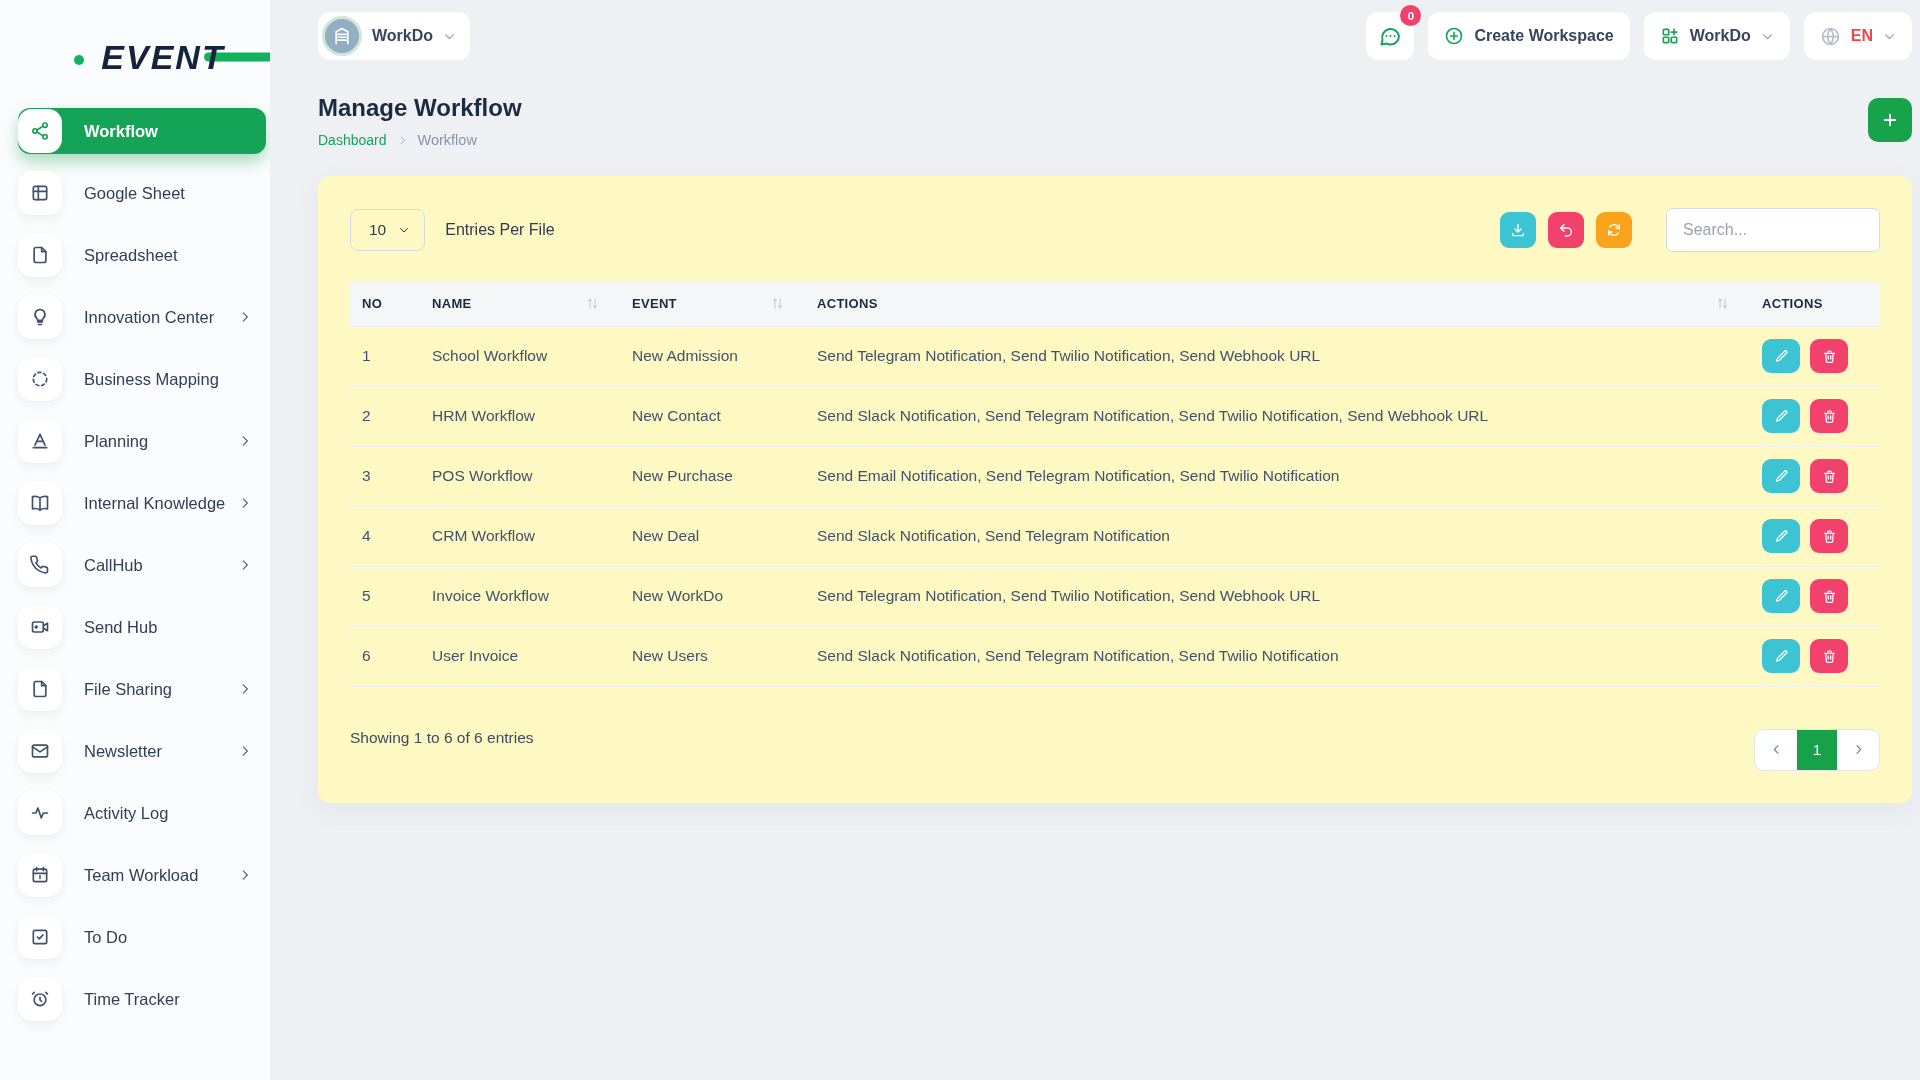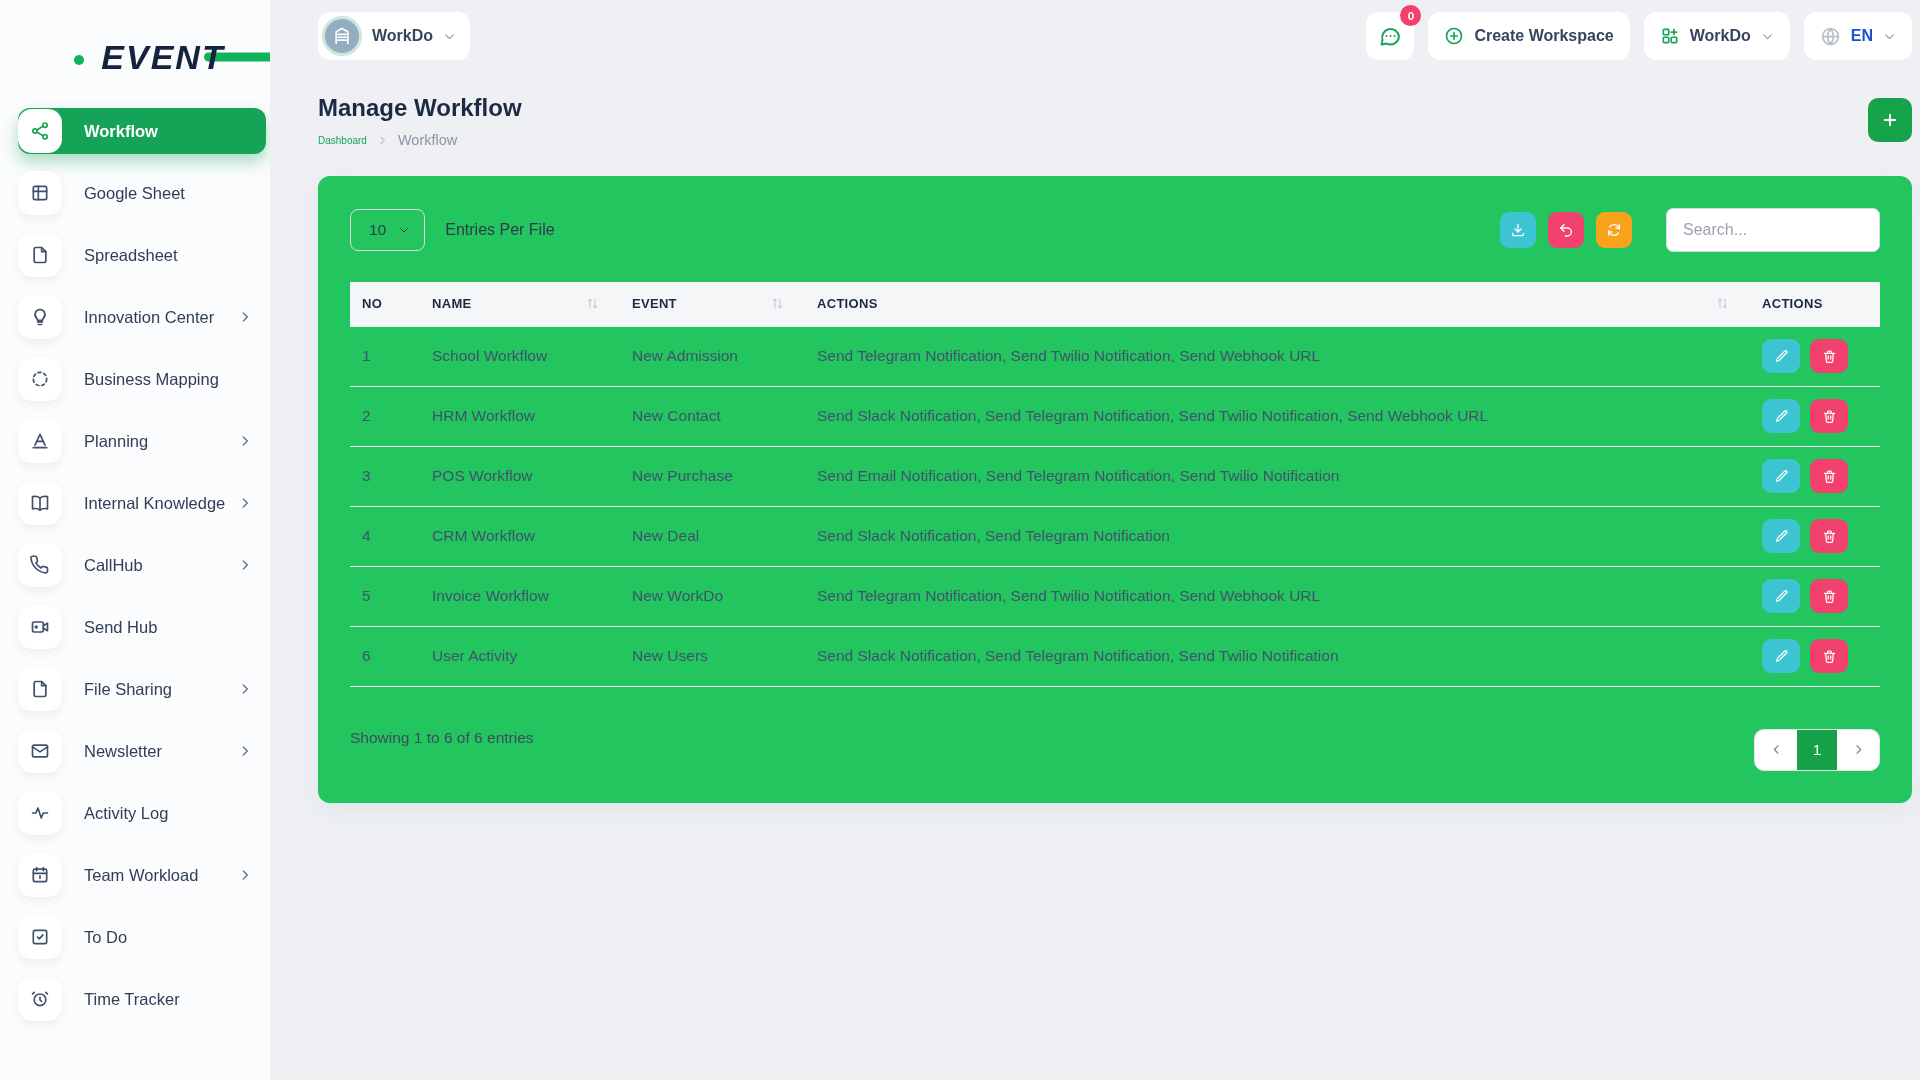--- a/index.html
+++ b/index.html
@@ -39,33 +39,33 @@
   .chev svg { width:13px; height:13px; }
 
   .topbar-right { margin-left:auto; display:flex; align-items:center; gap:14px; }
   .chat-btn { position:relative; width:48px; height:48px; border-radius:12px; background:#ffffff; border:none; display:flex; align-items:center; justify-content:center; color:#17a35a; cursor:pointer; }
   .chat-btn svg { width:24px; height:24px; }
   .badge { position:absolute; top:-7px; right:-7px; min-width:21px; height:21px; border-radius:50%; background:#f2416d; color:#fff; font-size:11.5px; font-weight:700; display:flex; align-items:center; justify-content:center; }
   .green-ic { color:#17a35a; display:flex; }
   .green-ic svg { width:20px; height:20px; }
   .globe-ic { color:#b9c0ca; display:flex; }
   .globe-ic svg { width:21px; height:21px; }
-  .lang-label { font-size:16px; font-weight:700; color:#1d4ed8; }
+  .lang-label { font-size:16px; font-weight:700; color:#ef4444; }
 
   .page-head { display:flex; align-items:flex-start; margin-top:32px; }
   .page-title { font-size:24px; font-weight:700; color:#1c2a44; }
   .breadcrumb { display:flex; align-items:center; gap:10px; margin-top:10px; }
-  .bc-link { font-size:10px; color:#17a35a; cursor:pointer; }
+  .bc-link { font-size:14px; color:#17a35a; cursor:pointer; }
   .bc-sep { color:#9aa3b2; display:flex; } .bc-sep svg { width:11px; height:11px; }
   .bc-current { font-size:14.5px; color:#8a94a6; }
   .add-btn { margin-left:auto; width:44px; height:44px; border-radius:10px; background:#16a34a; border:none; color:#fff; display:flex; align-items:center; justify-content:center; cursor:pointer; margin-top:4px; }
   .add-btn svg { width:18px; height:18px; }
 
   
-  .card { margin-top:28px; background:#22c55e; border-radius:12px; box-shadow:0 8px 22px rgba(150,165,185,0.12); padding:32px; width:1594px; }
+  .card { margin-top:28px; background:#fef9c3; border-radius:12px; box-shadow:0 8px 22px rgba(150,165,185,0.12); padding:32px; width:1594px; }
 
   .toolbar { display:flex; align-items:center; }
   .entries-select { display:flex; align-items:center; gap:12px; border:1px solid #d5dae1; border-radius:8px; height:42px; padding:0 14px 0 18px; cursor:pointer; }
   .entries-value { font-size:15.5px; color:#2f3a4f; }
   .entries-select .chev svg { width:12px; height:12px; } .entries-select .chev { color:#30394a; }
   .entries-label { margin-left:20px; font-size:16px; font-weight:500; color:#2f3a4f; }
   .toolbar-right { margin-left:auto; display:flex; align-items:center; gap:28px; }
   .tool-btn { width:36px; height:36px; border-radius:9px; border:none; color:#ffffff; display:flex; align-items:center; justify-content:center; cursor:pointer; }
   .tool-btn svg { width:16px; height:16px; }
   .search-input { margin-left:6px; width:214px; height:44px; border:1px solid #d5dae1; border-radius:7px; padding:0 16px; font-size:16px; font-family:inherit; color:#3a4burn5f; color:#3a465f; outline:none; }
@@ -579,21 +579,21 @@
                       <svg viewBox="0 0 24 24" fill="none" stroke="currentColor" stroke-width="2" stroke-linecap="round" stroke-linejoin="round">
                         <path d="M4 7h16M10 11v5M14 11v5M6 7l1 13a1.5 1.5 0 0 0 1.5 1.3h7A1.5 1.5 0 0 0 17 20l1-13M9 7V5a1.5 1.5 0 0 1 1.5-1.5h3A1.5 1.5 0 0 1 15 5v2"></path>
                       </svg>
                     </span>
                   </button>
                 </span>
               </td>
             </tr>
             <tr>
               <td>6</td>
-              <td>User Activity</td>
+              <td>User Invoice</td>
               <td>New Users</td>
               <td>Send Slack Notification, Send Telegram Notification, Send Twilio Notification</td>
               <td>
                 <span class="row-actions">
                   <button class="mini-btn" style="background:#3dc4d3">
                     <span style="display:flex">
                       <svg viewBox="0 0 24 24" fill="none" stroke="currentColor" stroke-width="2" stroke-linecap="round" stroke-linejoin="round">
                         <path d="M17 3.5a2.1 2.1 0 0 1 3 3L8.5 18 4 19.5 5.5 15z"></path>
                       </svg>
                     </span>

